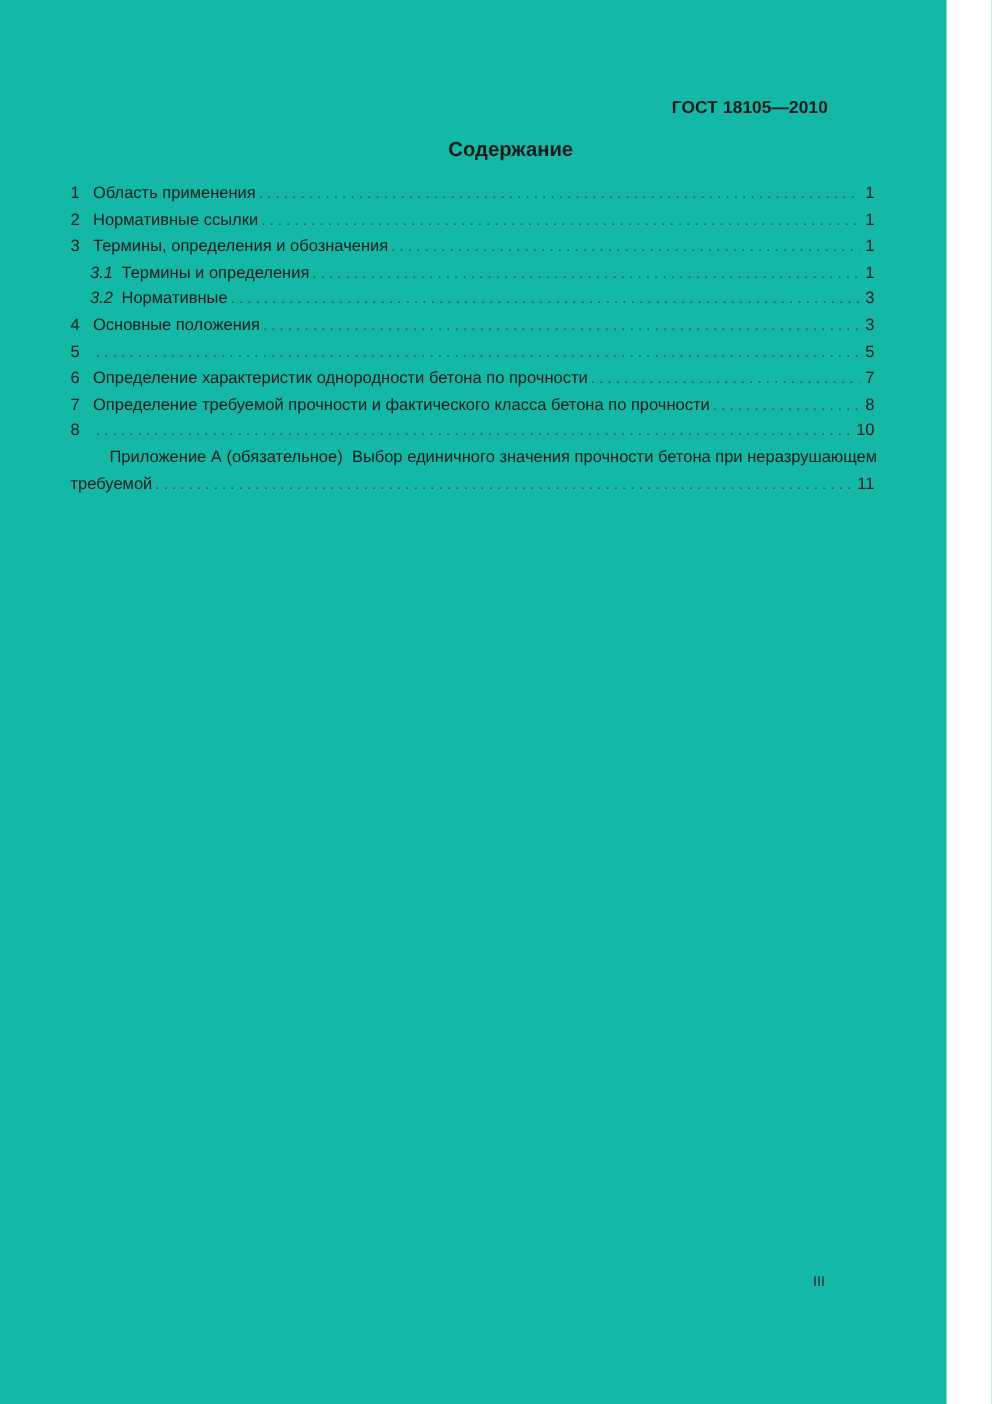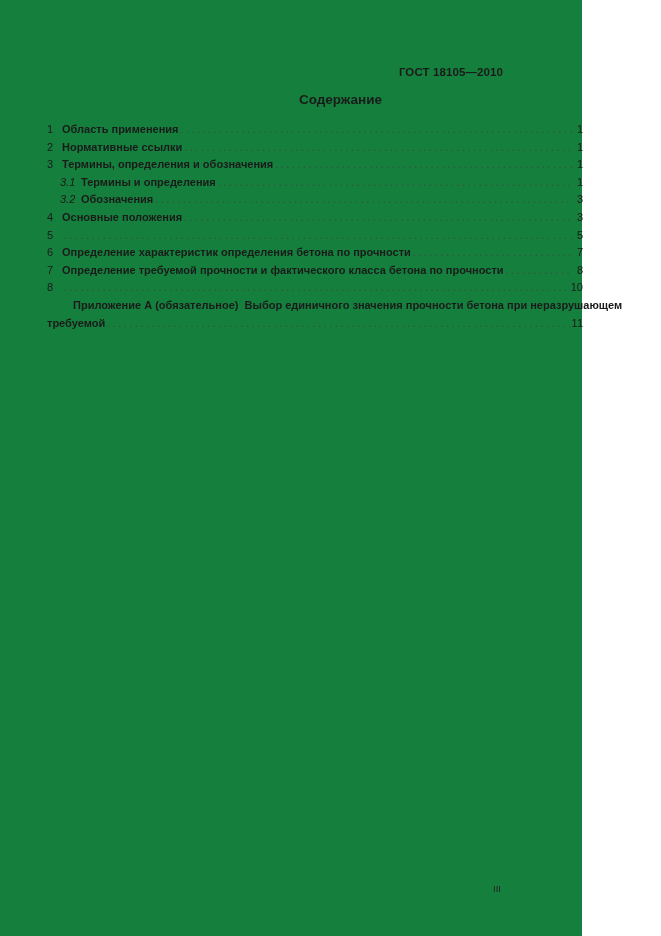--- a/index.html
+++ b/index.html
@@ -1,49 +1,49 @@
 <!DOCTYPE html>
 <html><head>
   <meta charset="utf-8">
   <style>
     html, body { margin: 0; padding: 0; background: #ffffff; }
     body {
       width: 661px; height: 936px; position: relative; overflow: hidden;
       font-family: "Liberation Sans", sans-serif; color: #1a1a1a;
     }
-    .page { position: absolute; left: 0; top: 0; width: 582px; height: 936px; background: #15803d; }
+    .page { position: absolute; left: 0; top: 0; width: 631px; height: 936px; background: #14b8a6; }
     .doc-id {
       position: absolute; right: 79px; top: 66px;
       font-size: 11.5px; font-weight: bold; letter-spacing: 0.1px;
     }
     .title {
       position: absolute; left: 0; width: 661px; top: 92px; text-align: center;
       font-size: 13.5px; font-weight: bold; padding-left: 20px; box-sizing: border-box;
     }
     .toc { position: absolute; left: 47px; top: 121px; width: 536px; }
     .toc-row {
       display: flex; align-items: baseline; height: 17.6px;
       font-size: 11px; line-height: 17.6px; white-space: nowrap;
     }
     .toc-row.sub { padding-left: 13px; }
     .num { display: inline-block; min-width: 15px; }
     .sub .num { min-width: 21px; font-style: italic; }
-    .label { flex: 0 0 auto; font-weight: bold; }
+    .label { flex: 0 0 auto; }
     .dots {
       flex: 1 1 auto; overflow: hidden; margin: 0 2px;
       letter-spacing: 3.2px; color: #444; font-size: 10px;
     }
     .dots::before {
       content: ". . . . . . . . . . . . . . . . . . . . . . . . . . . . . . . . . . . . . . . . . . . . . . . . . . . . . . . . . . . . . . . . . . . . . . . . . . . . . . . . . . . . . . . . . . . .";
       letter-spacing: 0;
       white-space: nowrap;
     }
     .page-num { flex: 0 0 auto; text-align: right; min-width: 8px; }
     .page-footer {
-      position: absolute; right: 81px; top: 883px; font-size: 9.5px; color: #222; padding-left: 35px;
+      position: absolute; right: 81px; top: 849px; font-size: 9.5px; color: #222; padding-left: 35px;
     }
   </style>
 </head>
 <body>
 
 <div class="page">
   <div class="doc-id">ГОСТ 18105—2010</div>
   <div class="title">Содержание</div>
 
   <div class="toc">
@@ -66,38 +66,38 @@
       <span class="page-num">1</span>
     </div>
     <div class="toc-row sub">
       <span class="num">3.1</span>
       <span class="label">Термины и определения</span>
       <span class="dots"></span>
       <span class="page-num">1</span>
     </div>
     <div class="toc-row sub">
       <span class="num">3.2</span>
-      <span class="label">Обозначения</span>
+      <span class="label">Нормативные</span>
       <span class="dots"></span>
       <span class="page-num">3</span>
     </div>
     <div class="toc-row">
       <span class="num">4</span>
       <span class="label">Основные положения</span>
       <span class="dots"></span>
       <span class="page-num">3</span>
     </div>
     <div class="toc-row">
       <span class="num">5</span>
       <span class="dots"></span>
       <span class="page-num">5</span>
     </div>
     <div class="toc-row">
       <span class="num">6</span>
-      <span class="label">Определение характеристик определения бетона по прочности</span>
+      <span class="label">Определение характеристик однородности бетона по прочности</span>
       <span class="dots"></span>
       <span class="page-num">7</span>
     </div>
     <div class="toc-row">
       <span class="num">7</span>
       <span class="label">Определение требуемой прочности и фактического класса бетона по прочности</span>
       <span class="dots"></span>
       <span class="page-num">8</span>
     </div>
     <div class="toc-row">

